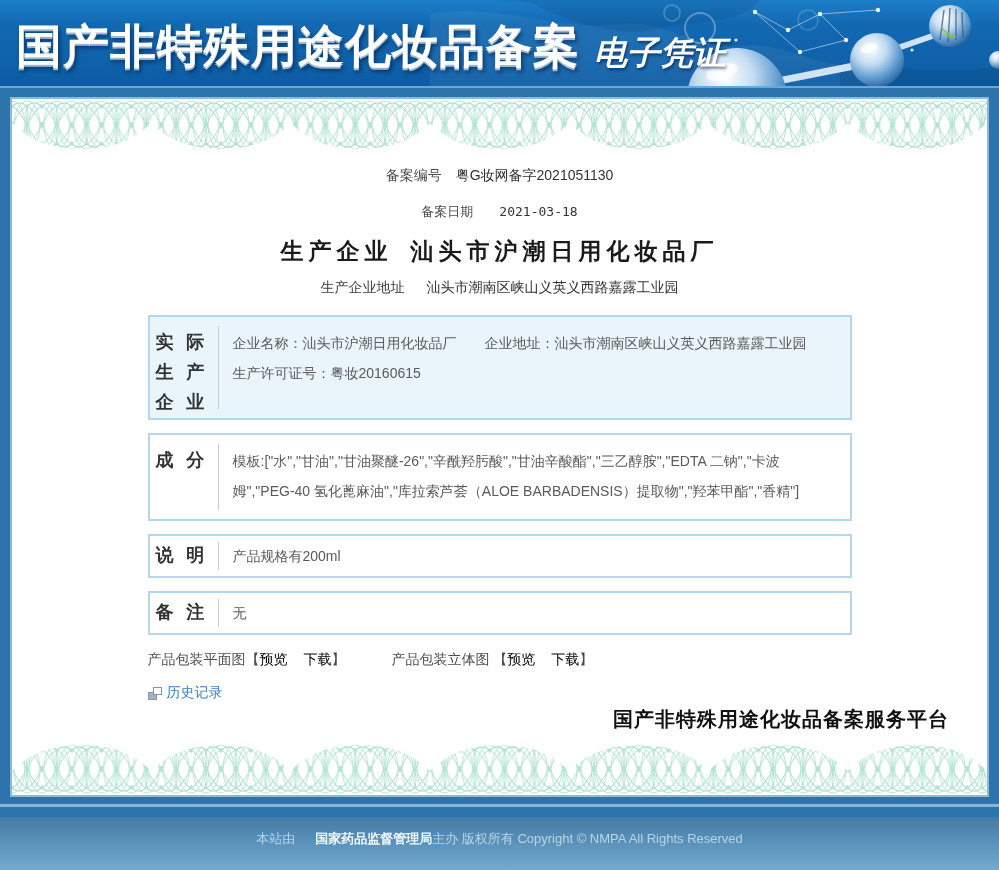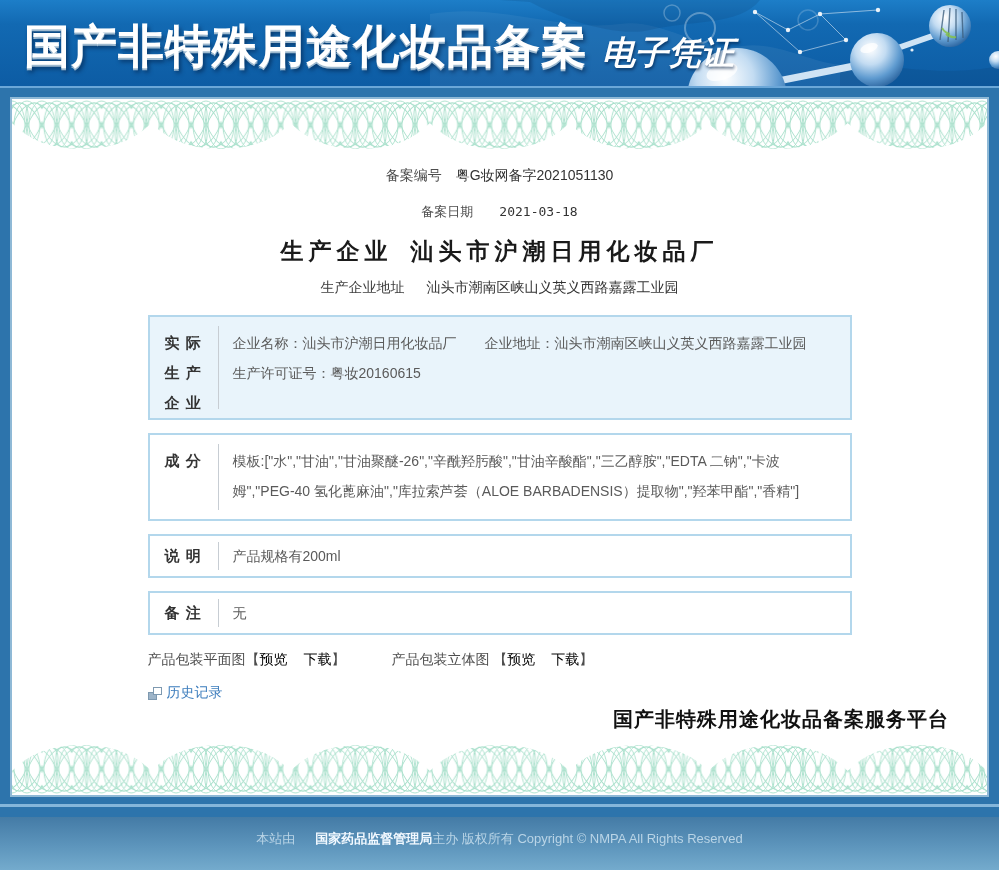--- a/index.html
+++ b/index.html
@@ -8,21 +8,21 @@
   .page { width:999px; height:870px; overflow:hidden; background:#2d74ac; position:relative; }
 
   
   .header {
     position:relative; height:88px; overflow:hidden;
     background:linear-gradient(180deg,#1d7ec8 0%,#1269b2 28%,#0d5ca4 100%);
     border-bottom:2px solid #6ba7d8;
   }
   .header-art { position:absolute; left:0; top:0; width:999px; height:88px; }
   .header-titles {
-    position:absolute; left:24px; bottom:8px; display:flex; align-items:flex-end; z-index:2;
+    position:absolute; left:16px; bottom:8px; display:flex; align-items:flex-end; z-index:2;
     white-space:nowrap;
     margin-top:26px;
   }
   .header-title {
     font-size:46px; font-weight:bold; color:#ffffff; letter-spacing:1px;
     text-shadow:0 2px 0 #9db9cf, 2px 4px 4px rgba(0,25,60,.6);
   }
   .header-subtitle {
     font-family:"Liberation Serif","DejaVu Serif",serif; font-style:italic;
     font-size:33px; font-weight:bold; color:#ffffff; margin-left:14px; margin-bottom:2px;
@@ -51,22 +51,22 @@
     font-size:23px; line-height:30px; color:#1a1a1a; letter-spacing:5px; }
   .manufacturer .val { margin-left:18px; }
 
   .manufacturer-addr { margin-top:12px; text-align:center; font-size:14px; color:#3d3d3d; }
   .manufacturer-addr .val { margin-left:22px; color:#333; }
 
   
   .info-table { width:704px; margin:18px auto 0 auto; position:relative; z-index:1; }
   .info-row { display:flex; border:2px solid #b3d7ec; background:#fff; margin-bottom:13px; }
   .info-row.hl { background:#e9f4fb; }
-  .info-row .lbl { width:58px; flex:0 0 58px; padding-left:15px; font-size:15px; font-weight:bold;
-    color:#333; line-height:30px; white-space:pre-line; letter-spacing:1px; }
+  .info-row .lbl { width:58px; flex:0 0 58px; padding-left:6px; font-size:18px; font-weight:bold;
+    color:#333; line-height:30px; white-space:pre-line; letter-spacing:1px;font-family:Liberation Mono, monospace; }
   .info-row .divider { width:1px; background:#c7cdd3; align-self:stretch; margin:9px 14px 9px 10px; }
   .info-row .val { flex:1; font-size:14px; color:#5a5a5a; line-height:30px; padding-right:26px; }
   .info-row.tall { min-height:88px; }
   .info-row.tall .lbl { padding-top:11px; }
   .info-row.tall .val { padding-top:11px; padding-bottom:8px; }
   .info-row.short { min-height:44px; align-items:center; }
   .info-row.short .divider { margin-top:6px; margin-bottom:6px; }
 
   
   .inner { width:704px; margin:0 auto; position:relative; z-index:1; }

